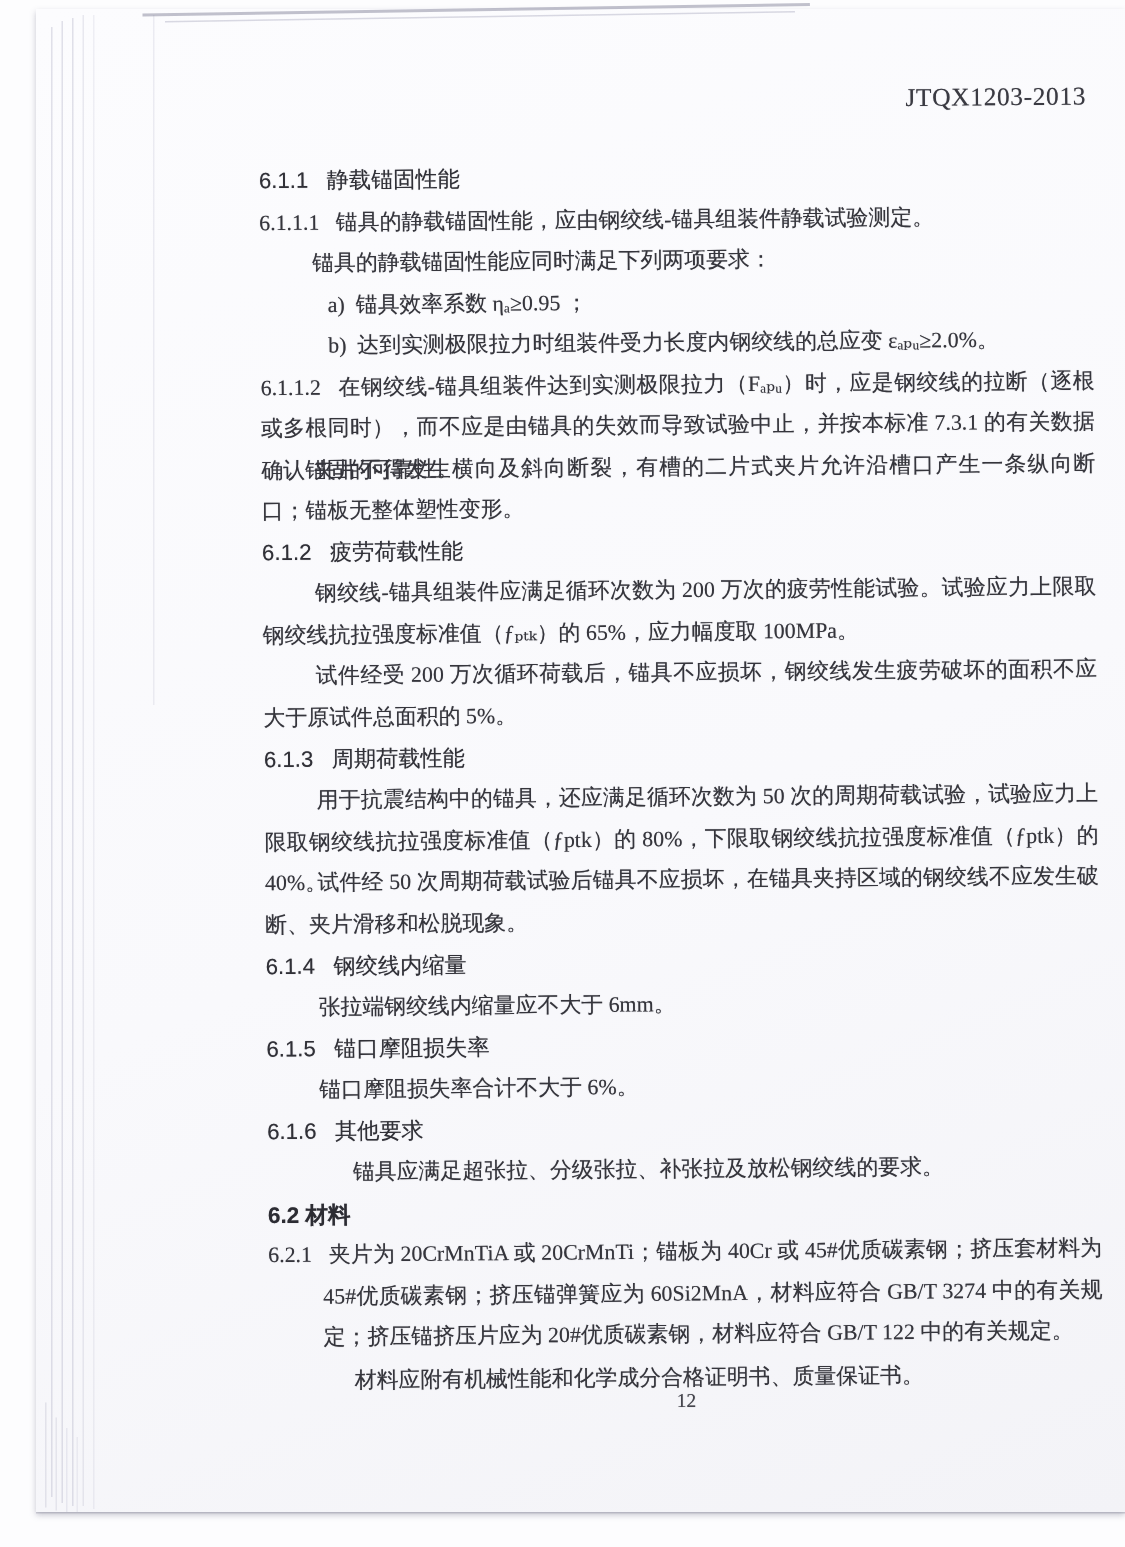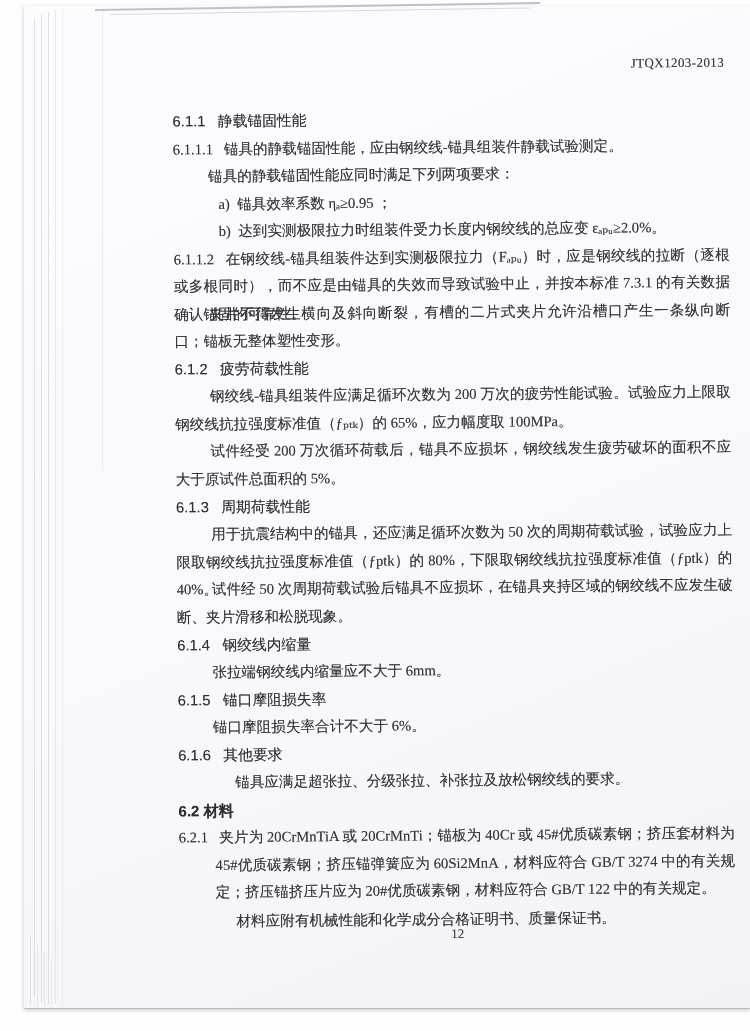--- a/index.html
+++ b/index.html
@@ -33,21 +33,21 @@
     text-align:justify;white-space:pre-wrap;
   }
   .h{font-family:"Liberation Sans","DejaVu Sans",sans-serif;font-size:14.8px;color:#303037;}
   .hb{font-family:"Liberation Sans","DejaVu Sans",sans-serif;font-weight:bold;font-size:15px;color:#2c2c33;}
   .ind{text-indent:2.4em;}
   .ind3{text-indent:3.1em;}
   .ind4{text-indent:3.9em;}
   .hang{padding-left:2.5em;text-indent:-2.5em;box-sizing:border-box;}
   .hdr{
     position:absolute;right:4px;top:57px;margin:0;
-    font-size:13px;letter-spacing:.4px;color:#3a3a42;
+    font-size:17px;letter-spacing:.4px;color:#3a3a42;
     font-family:"Liberation Serif","DejaVu Serif",serif;
   }
   .pgnum{
     position:absolute;left:0;top:920px;width:100%;margin:0;
     text-align:center;font-size:13px;line-height:27.5px;color:#45454d;
   }
 </style>
 </head>
 <body>
 

